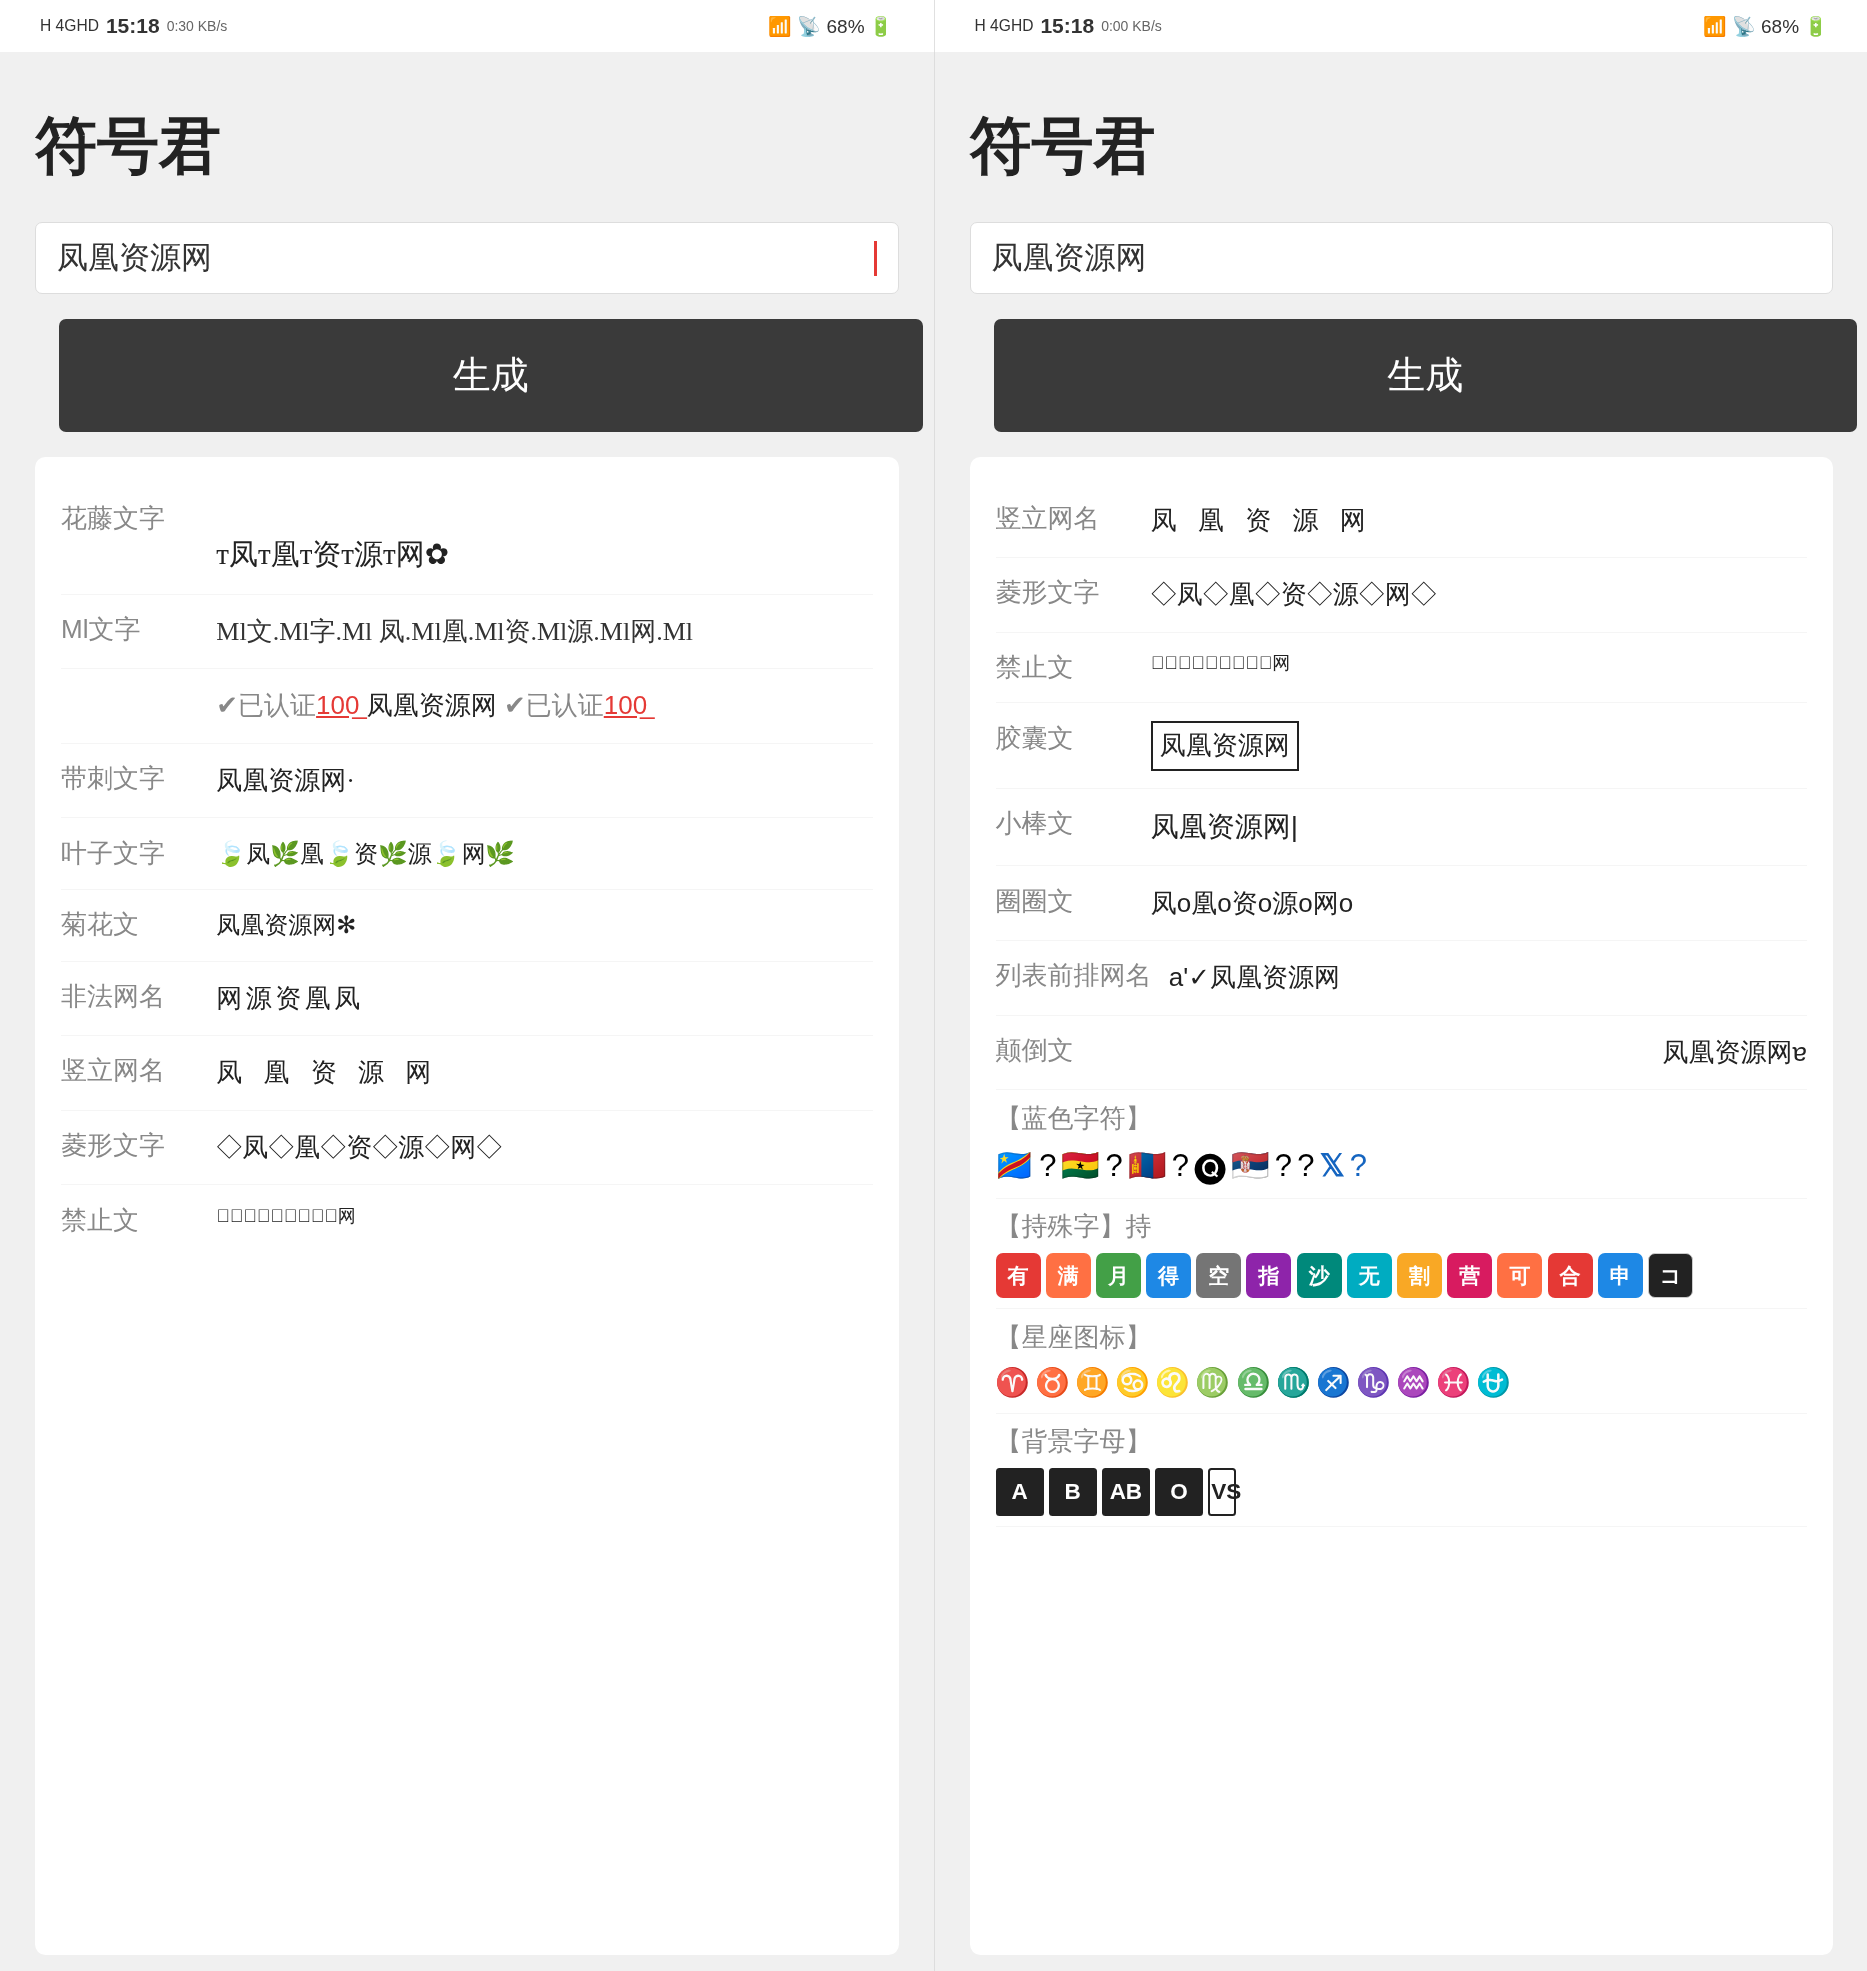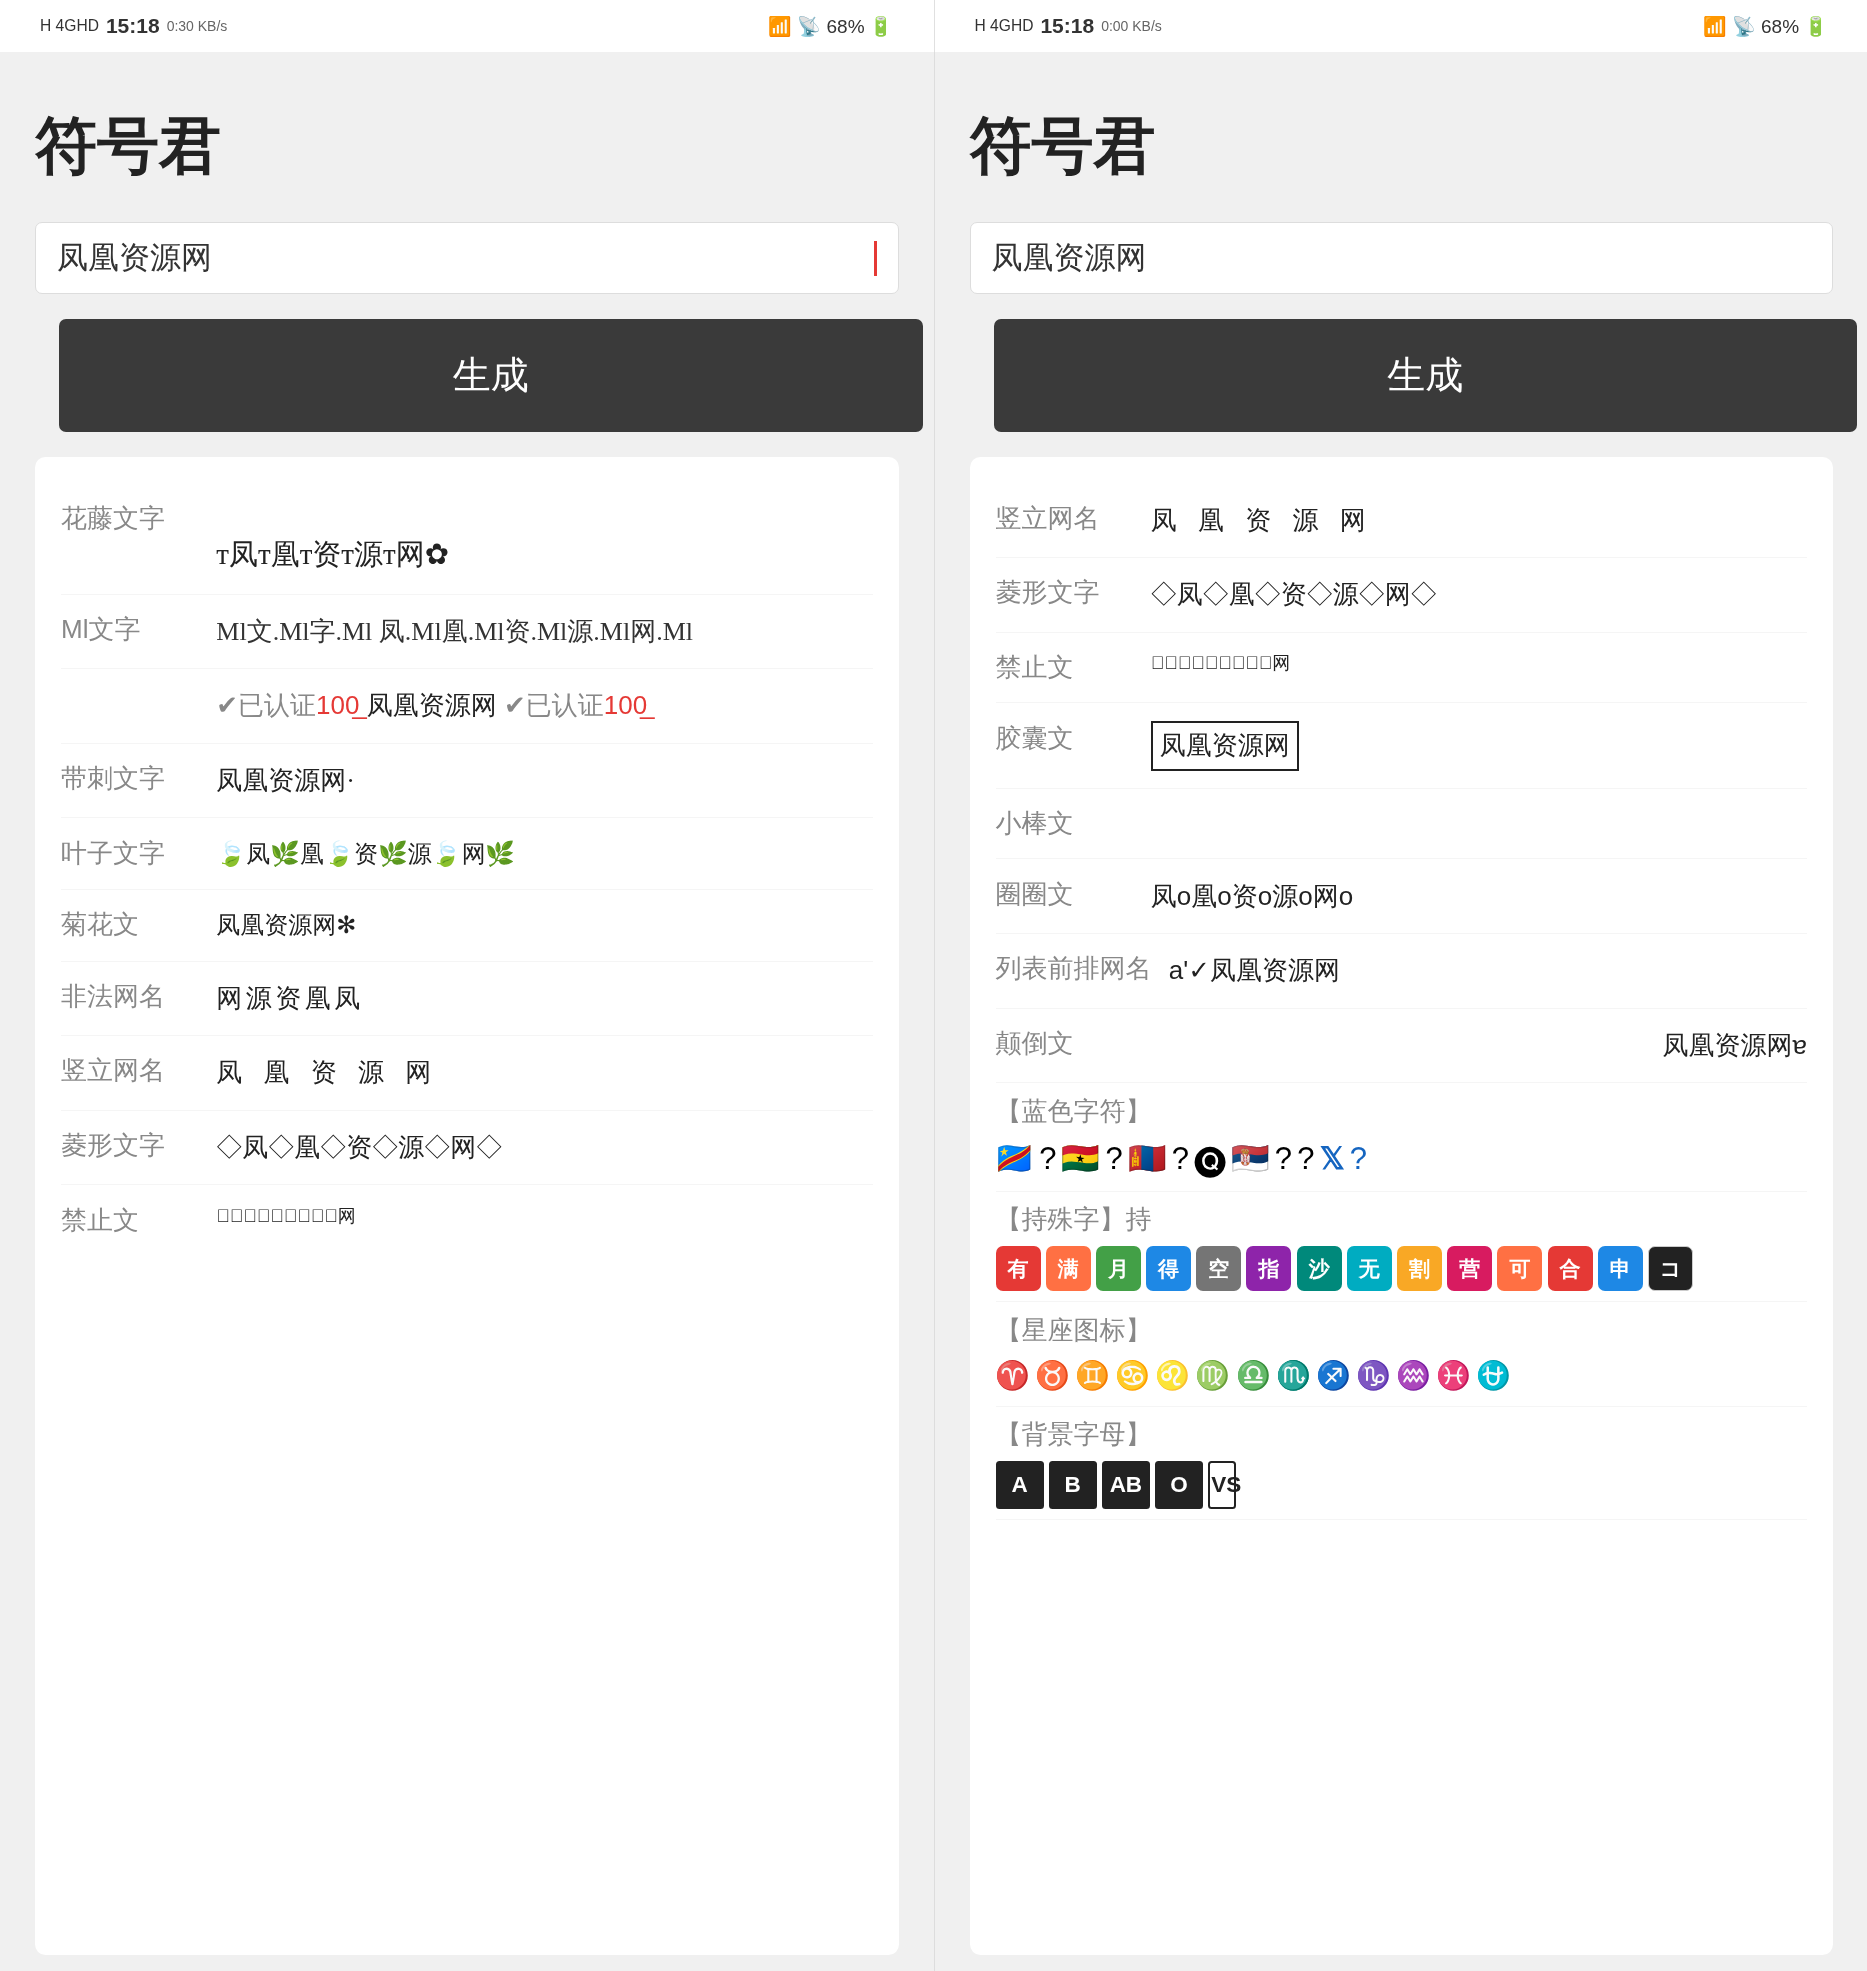--- a/index.html
+++ b/index.html
@@ -149,21 +149,21 @@
       flex: 1;
       word-break: break-all;
       line-height: 1.5;
     }
 
     
     .huateng { font-family: cursive; font-size: 29px; margin-top: 32px; }
     .ml-text { font-family: cursive; font-size: 26px; color: #333; }
     .verified { font-size: 26px; }
     .verified .check { color: #888; }
-    .verified .red { color: #e53935; }
+    .verified .red { color: #e53935; text-decoration: underline; }
     .spine-text { font-family: cursive; font-size: 26px; }
     .leaf-text { font-size: 24px; }
     .flower-text { font-size: 24px; }
     .illegal-name { font-size: 26px; letter-spacing: 3.5px; }
     .vertical-name { font-size: 26px; letter-spacing: 7px; }
     .diamond-text { font-size: 26px; }
     .ban-text { font-size: 18px; }
 
     
     .box-text {
@@ -357,20 +357,21 @@
 
       <div class="result-row">
         <span class="result-label">胶囊文</span>
         <span class="result-value">
           <span class="box-text">凤凰资源网</span>
         </span>
       </div>
 
       <div class="result-row">
         <span class="result-label">小棒文</span>
+        <span class="result-value">凤凰资源网|</span>
       </div>
 
       <div class="result-row">
         <span class="result-label">圈圈文</span>
         <span class="result-value circle-text">凤o凰o资o源o网o</span>
       </div>
 
       <div class="result-row">
         <span class="result-label">列表前排网名</span>
         <span class="result-value list-name">a'✓凤凰资源网</span>

